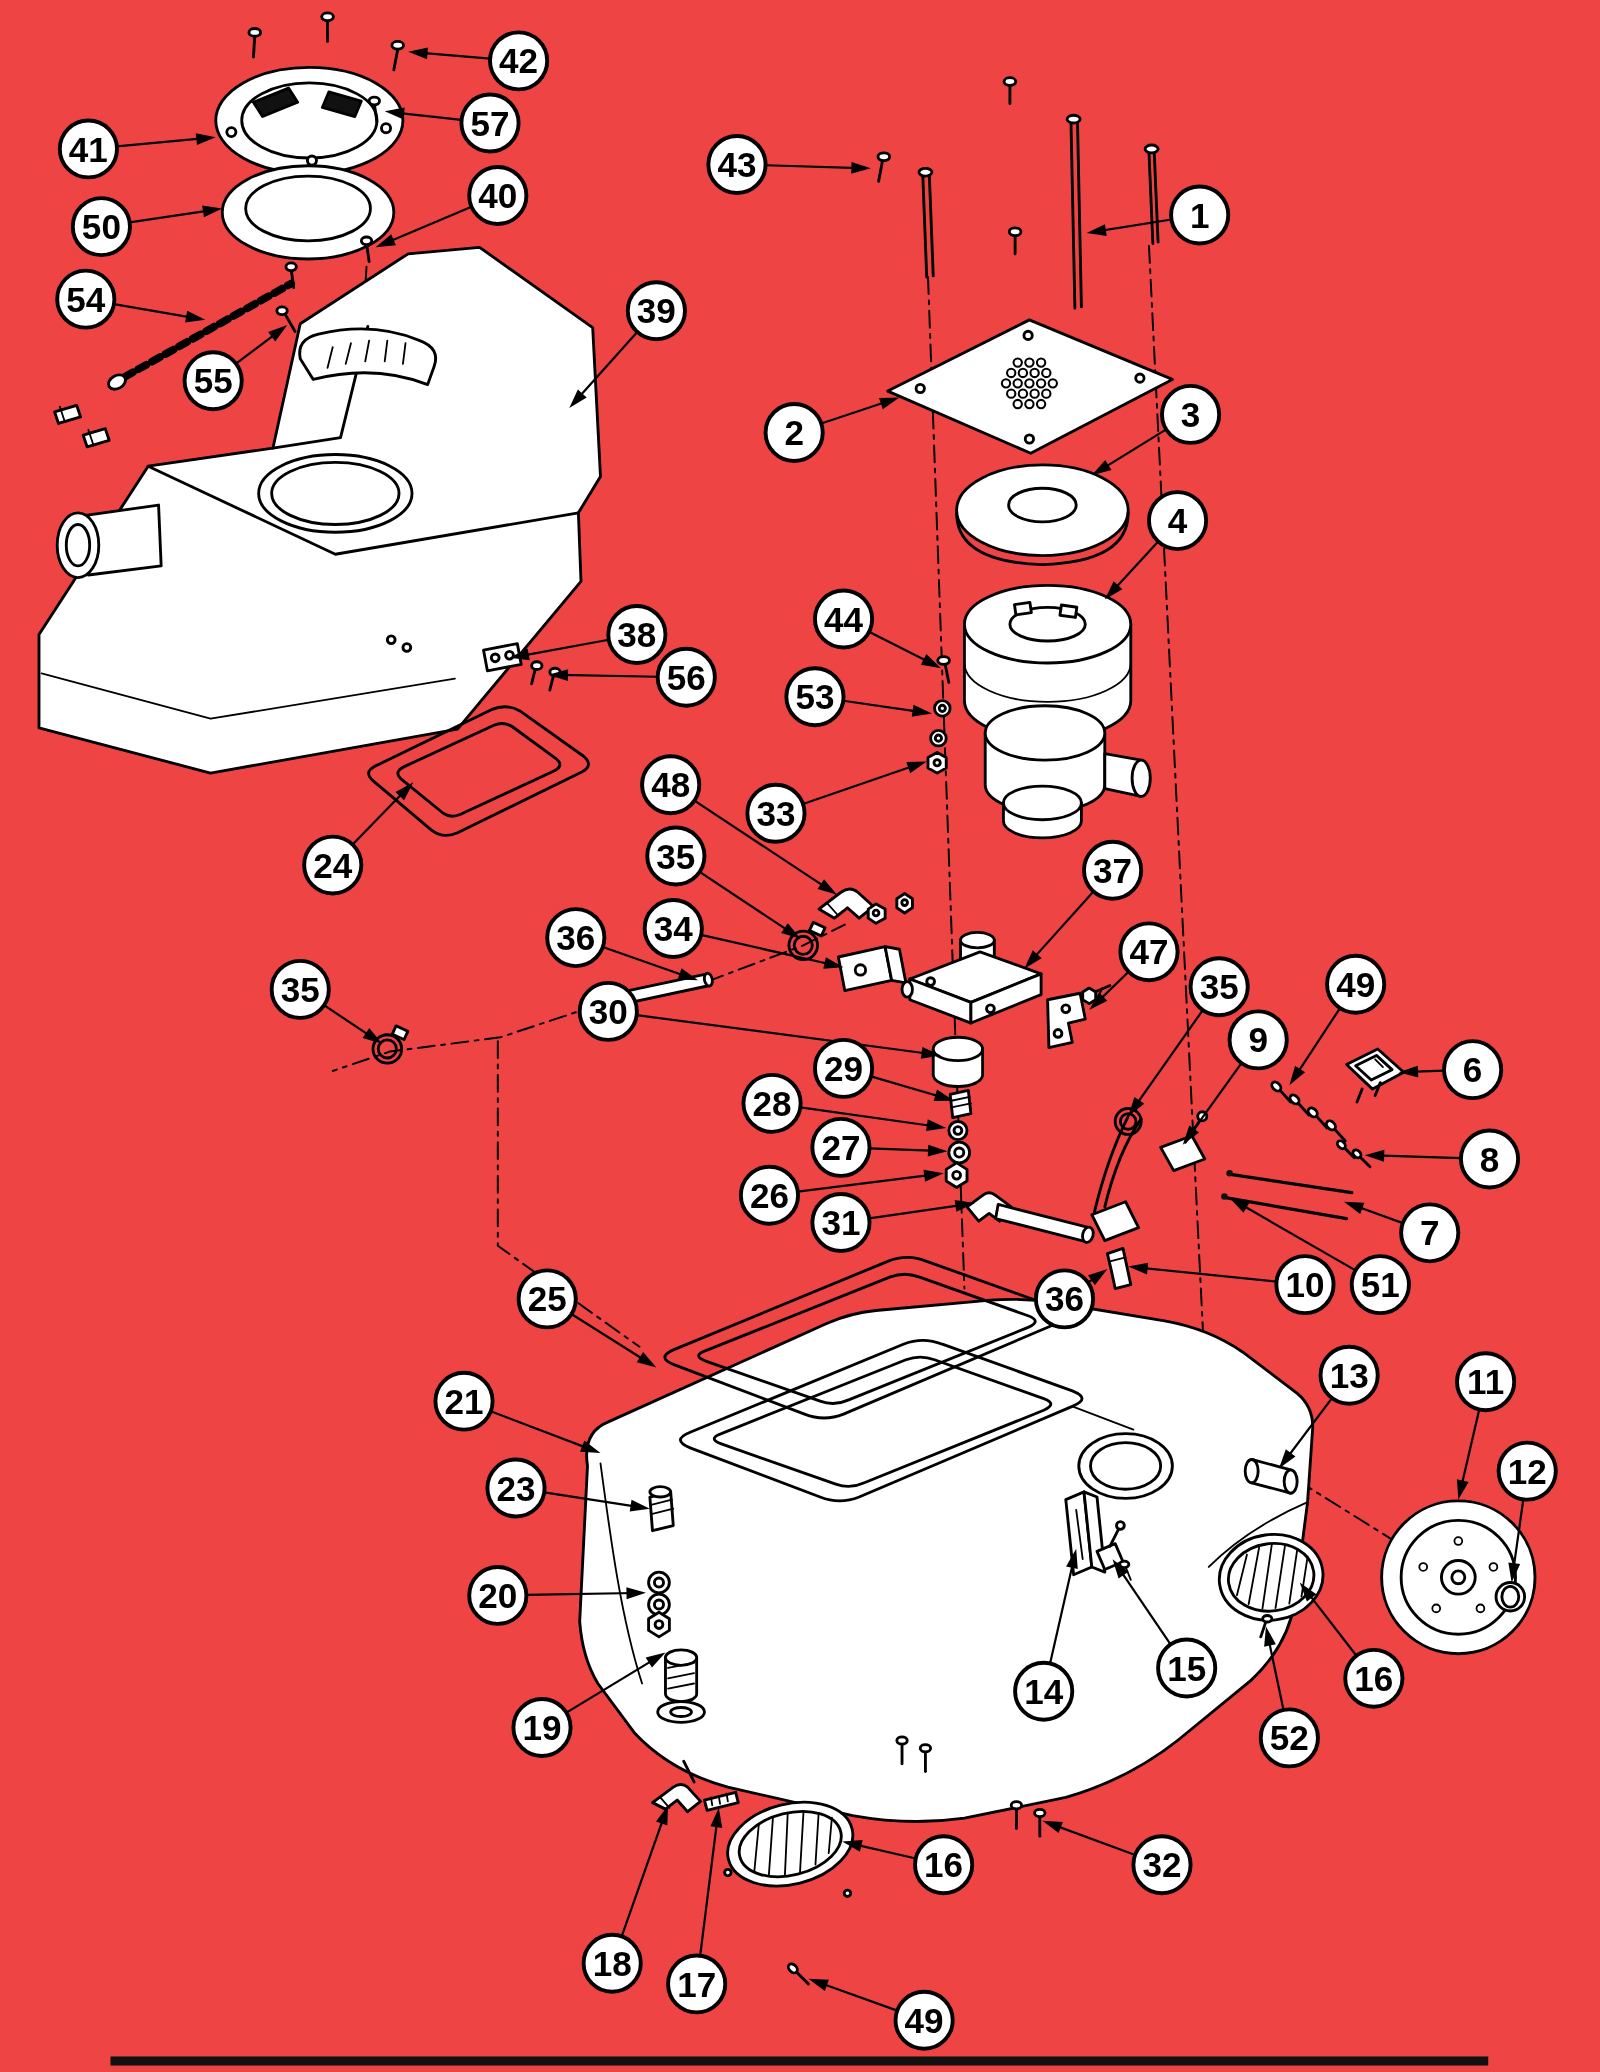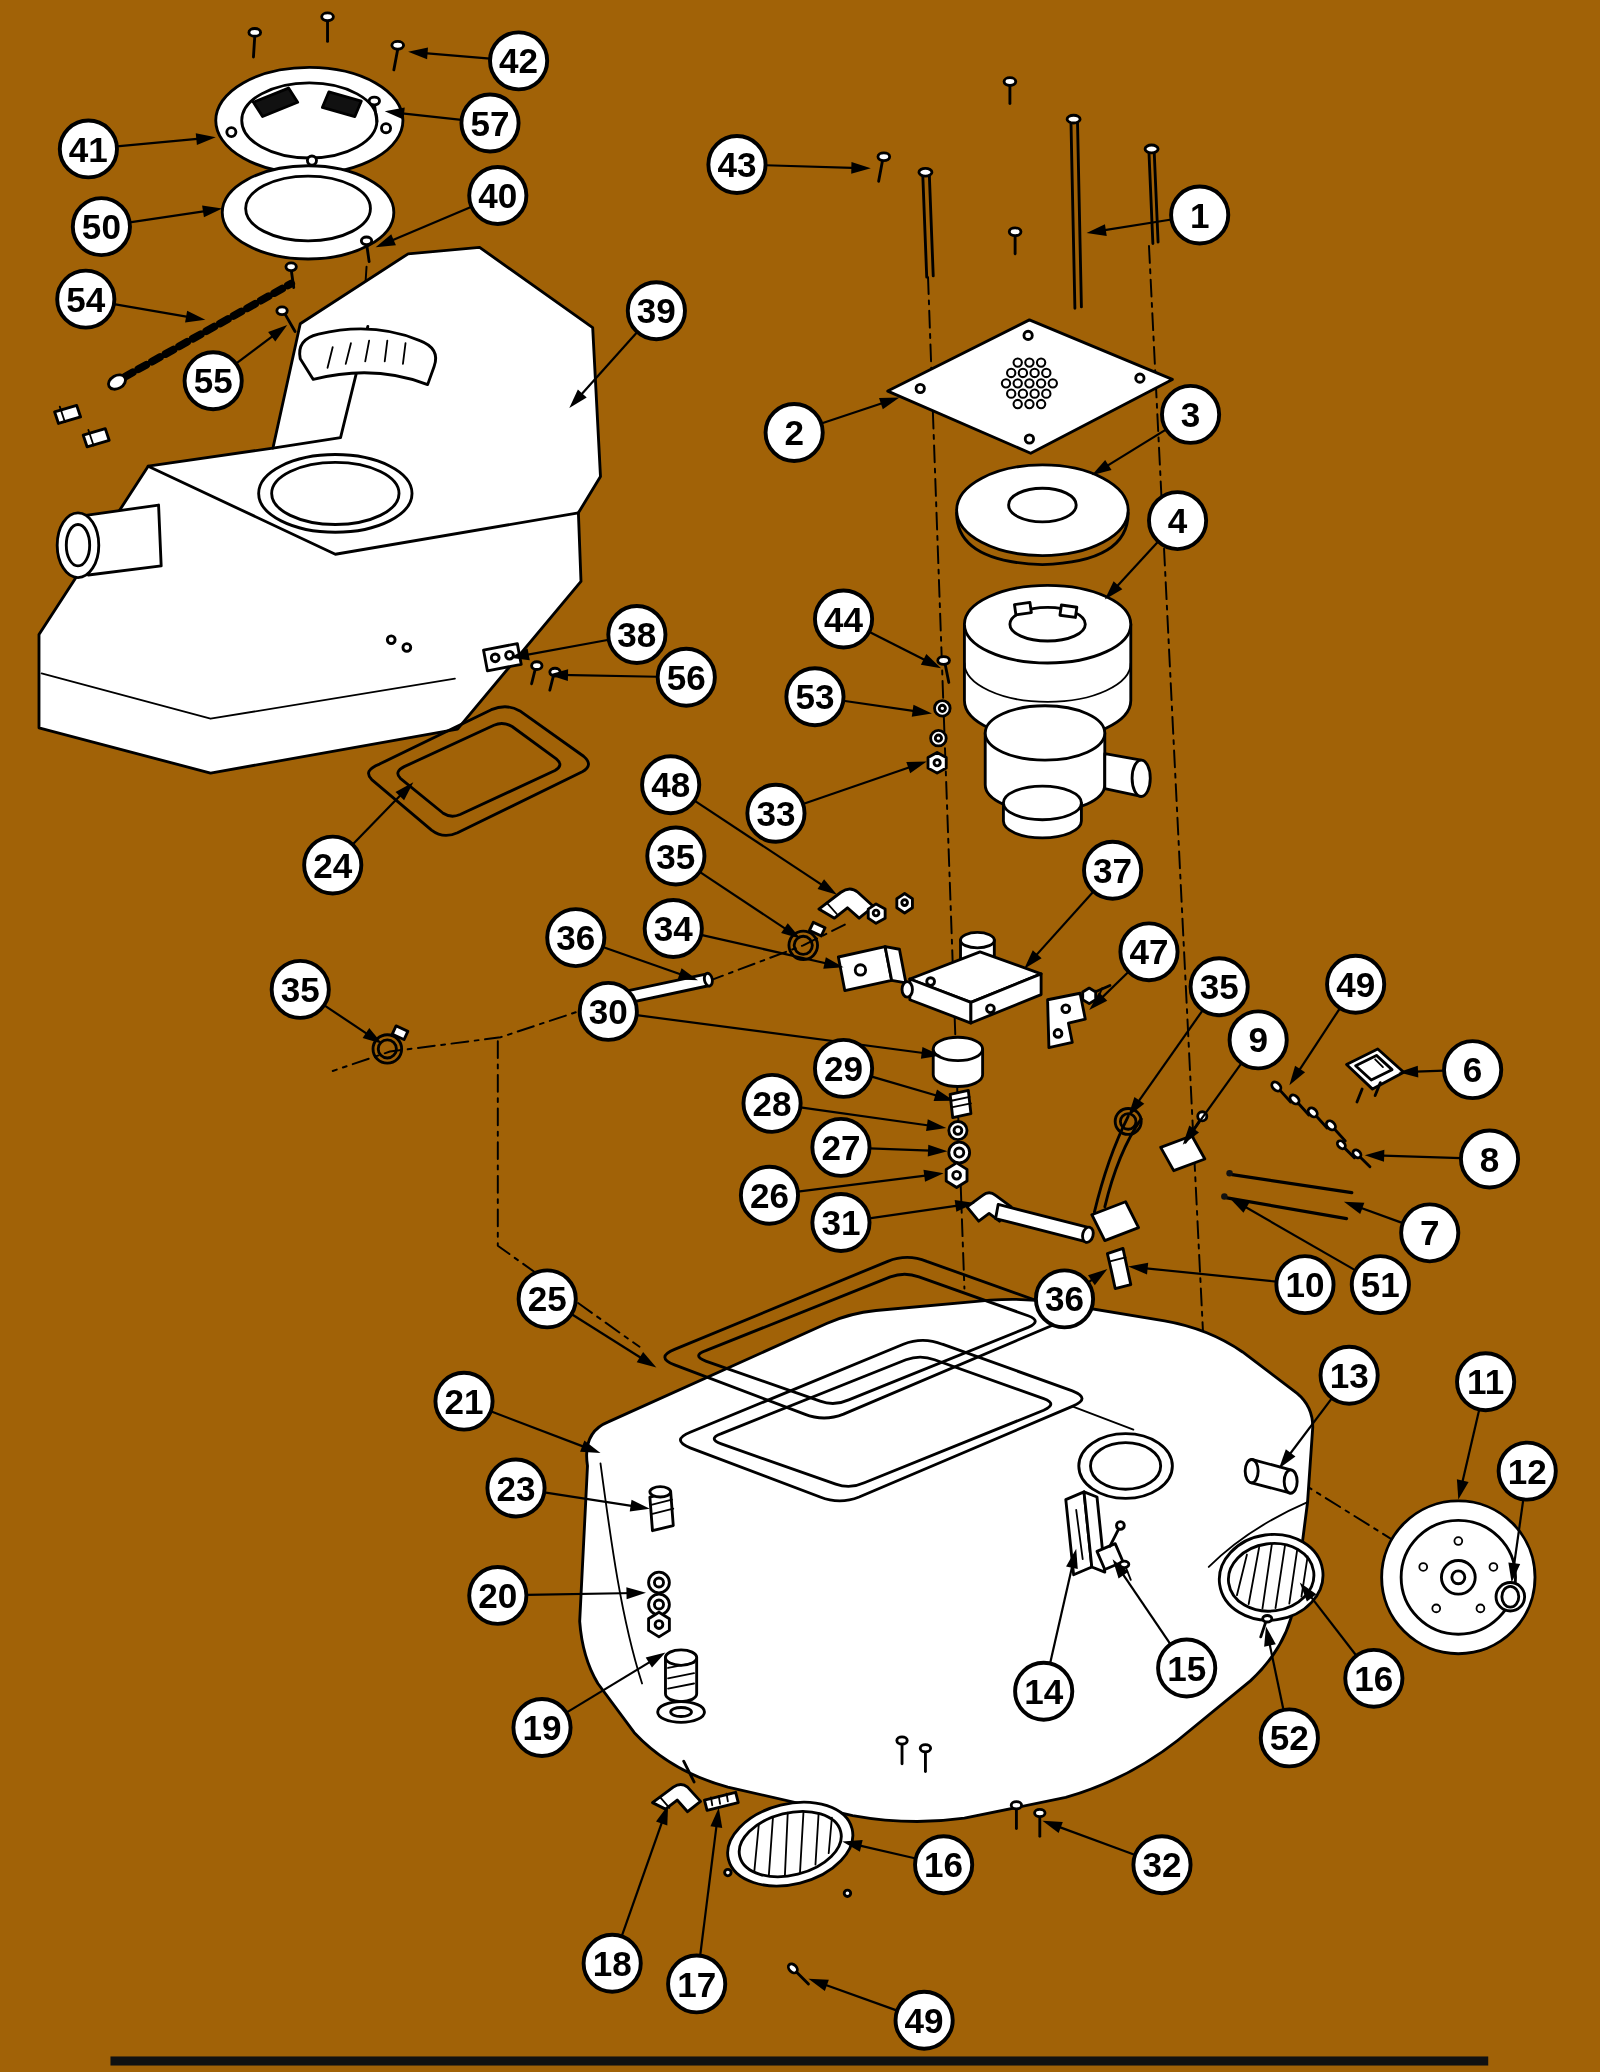--- a/index.html
+++ b/index.html
@@ -4,21 +4,21 @@
 <style>
   html, body {
     margin: 0;
     padding: 0;
     background: #ffffff;
   }
   .page {
     position: relative;
     width: 1600px;
     height: 2072px;
-    background: #a16207;
+    background: #ef4444;
     overflow: hidden;
     font-family: "Liberation Sans", sans-serif;
     text-align: center;
   }
   svg { display: block; }
   .ln   { fill: none; }
   .thin { stroke-width: 1.4; }
   .dash { fill: none; stroke-dasharray: 13 5 3 5; stroke-width: 1.5; }
   .dark { fill: #111111; }
   .leader     { stroke: #000; stroke-width: 1.7; fill: none; }

